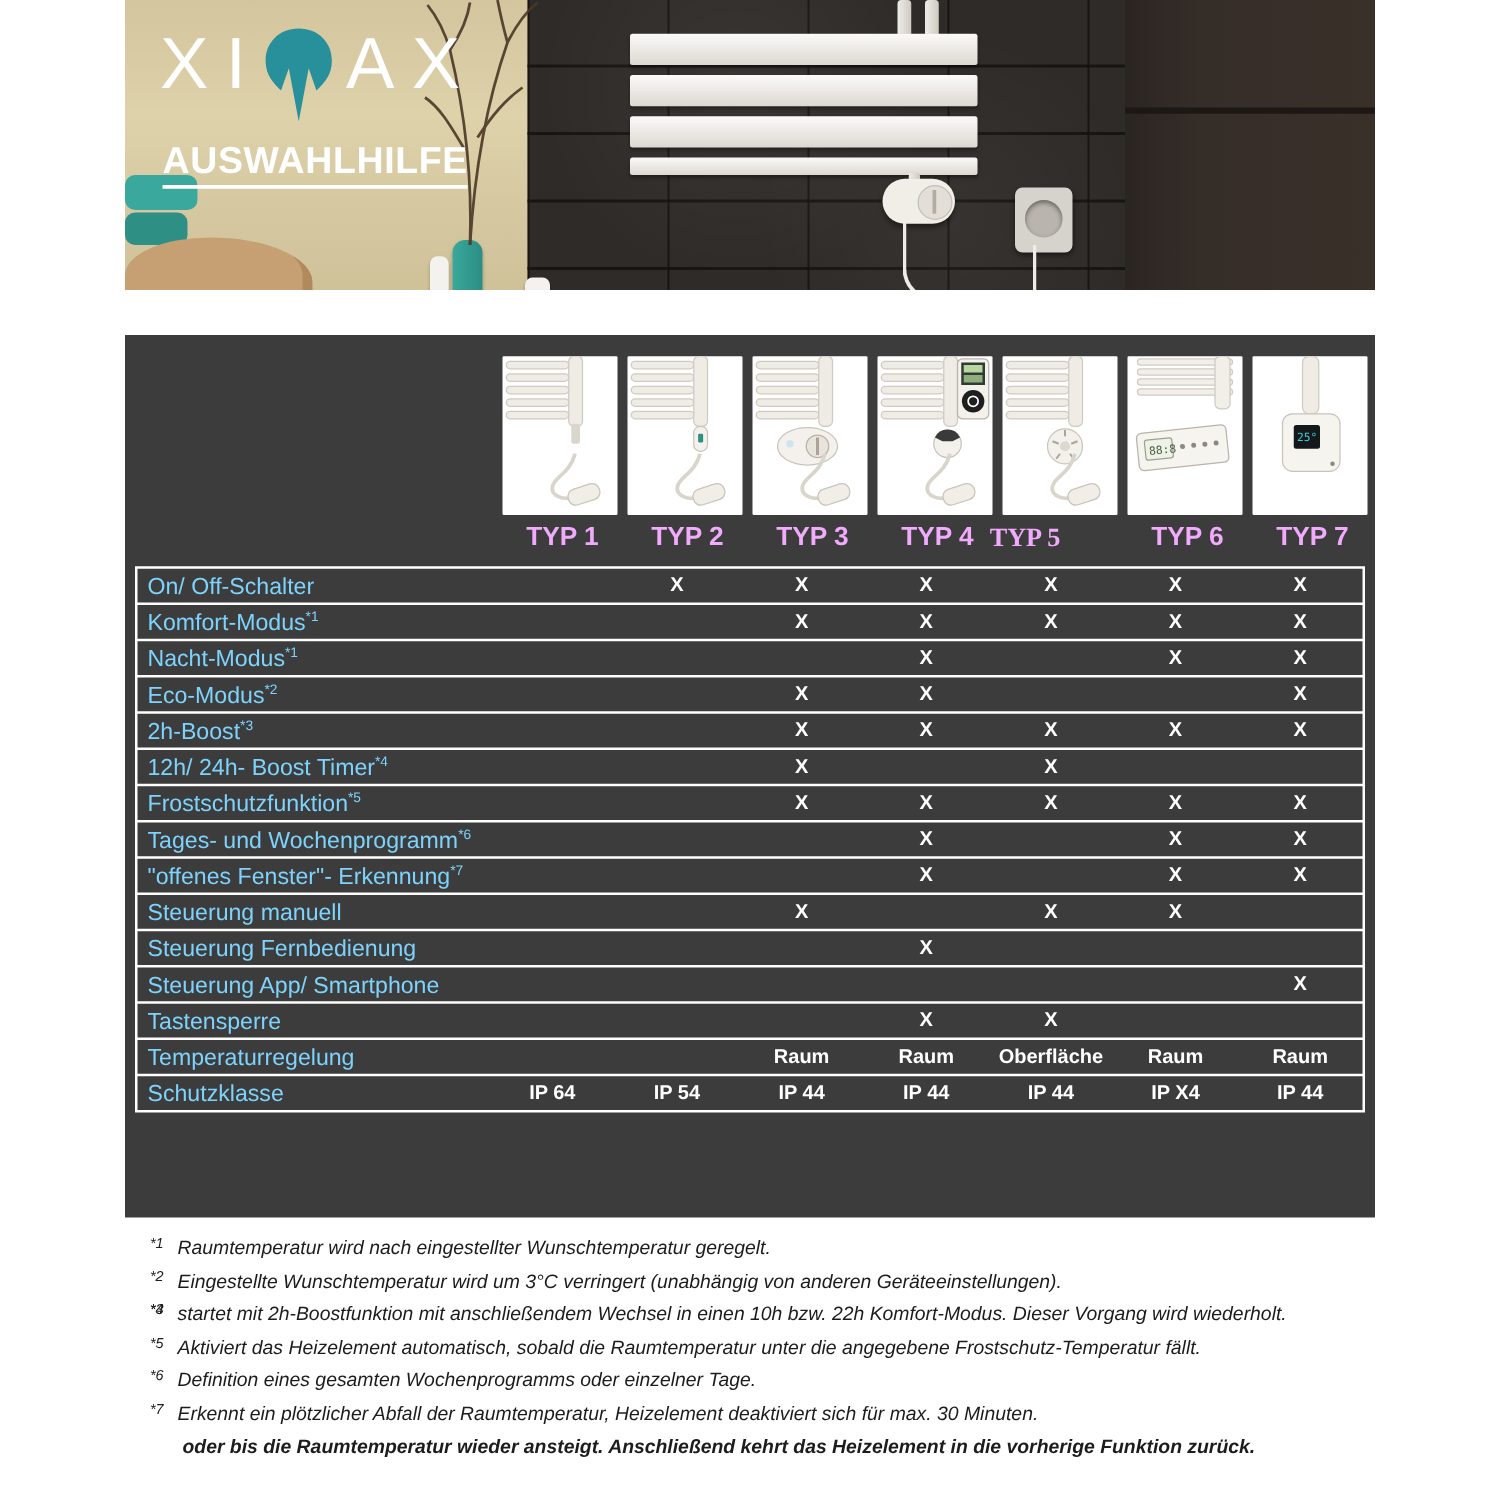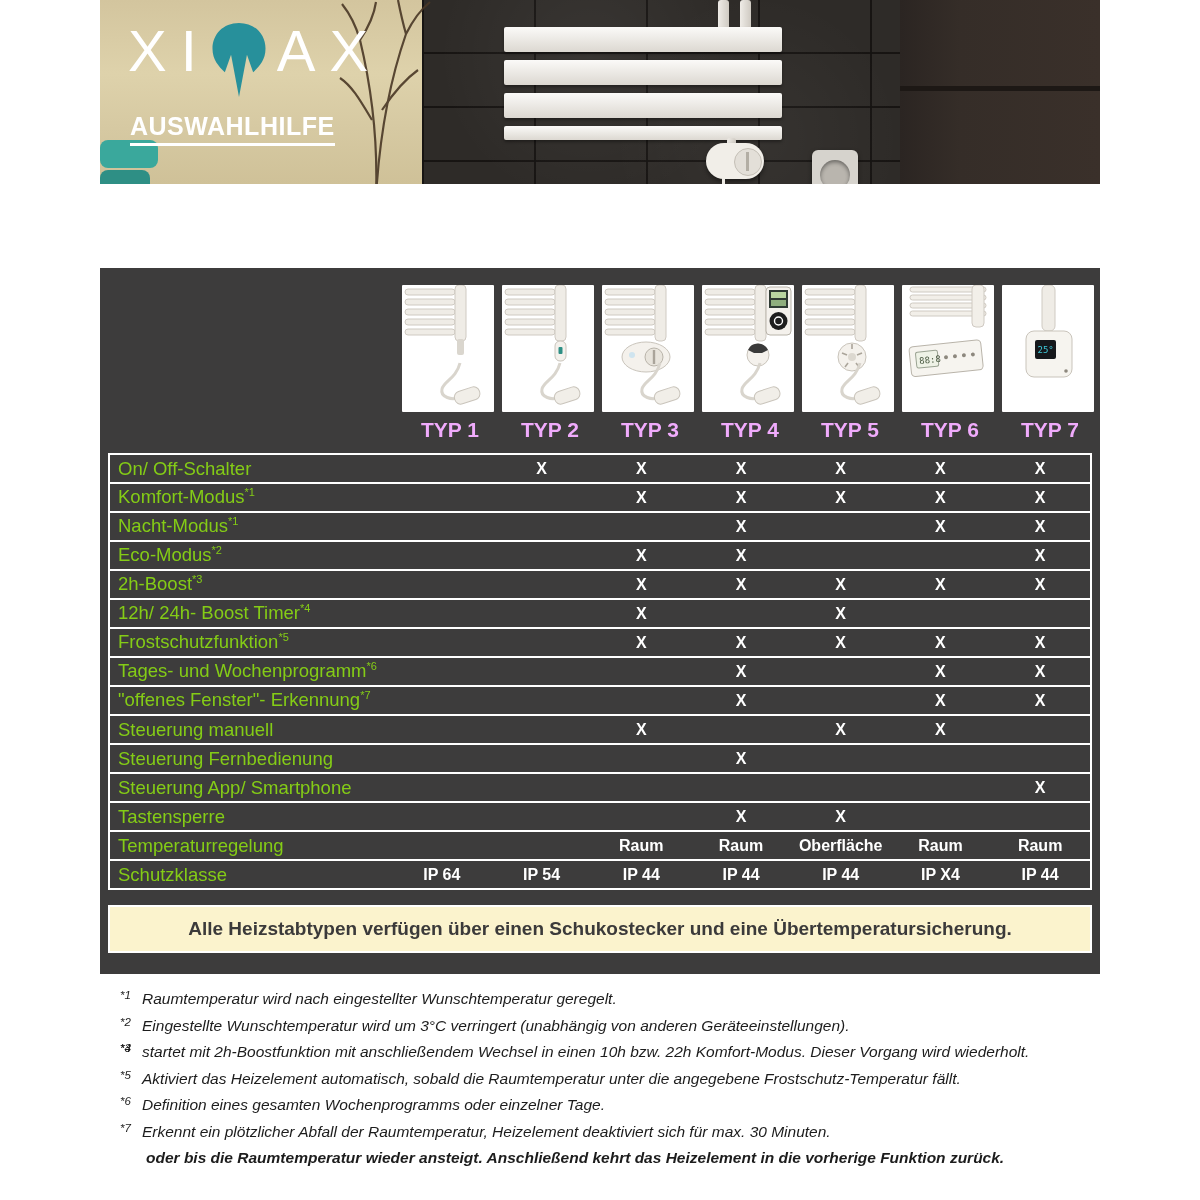--- a/index.html
+++ b/index.html
@@ -1,20 +1,20 @@
 <!DOCTYPE html>
 <html><head>
 <meta charset="utf-8">
 <style>
   html,body{margin:0;padding:0;background:#ffffff;}
   .page{position:relative;width:1200px;height:1200px;background:#fff;overflow:hidden;
         font-family:"Liberation Sans","DejaVu Sans",sans-serif;}
 
   
-  .hero{position:absolute;left:100px;top:0;width:1000px;height:184px;overflow:hidden;background:#d8cba4;}
+  .hero{position:absolute;left:100px;top:0;width:1000px;height:232px;overflow:hidden;background:#d8cba4;}
   .hero-beige{position:absolute;left:0;top:0;width:322px;height:100%;
       background:linear-gradient(180deg,#d3c59e 0%,#ded2ab 40%,#d6c9a2 70%,#cfc198 100%);}
   .hero-tiles{position:absolute;left:322px;top:0;width:478px;height:100%;background:#2e2b28;
       background-image:
         radial-gradient(circle at 35% 30%,rgba(255,255,255,0.05),transparent 45%),
         radial-gradient(circle at 70% 75%,rgba(255,255,255,0.04),transparent 40%),
         linear-gradient(0deg,rgba(20,18,16,.9) 2px,transparent 2px),
         linear-gradient(90deg,rgba(20,18,16,.9) 2px,transparent 2px);
       background-size:100% 100%,100% 100%,112px 54px,112px 54px;}
   .hero-cabinet{position:absolute;left:800px;top:0;width:200px;height:100%;
@@ -40,33 +40,33 @@
   .towel{position:absolute;border-radius:8px;}
   .chair{position:absolute;left:0;top:190px;width:150px;height:66px;background:#c69f72;
       border-radius:50% 60% 10px 10px;box-shadow:inset -8px -6px 0 #b08a5c;}
   .vase-white{position:absolute;background:#f4f2ee;border-radius:6px 6px 4px 4px;box-shadow:0 2px 3px rgba(0,0,0,.25);}
   .vase-teal{position:absolute;background:linear-gradient(90deg,#3aa89c,#2b8d84);border-radius:10px 10px 6px 6px;
       box-shadow:0 2px 3px rgba(0,0,0,.3);}
 
   .hero-logo{position:absolute;left:28px;top:22px;display:flex;align-items:flex-start;color:#fff;}
   .hero-logo .lt{font-size:58px;line-height:58px;font-weight:400;letter-spacing:14px;}
   .hero-title-block{position:absolute;left:30px;top:112px;color:#fff;}
-  .hero-kicker{display:inline-block;font-size:25px;font-weight:700;letter-spacing:.5px;
+  .hero-kicker{display:inline-block;font-size:30px;font-weight:700;letter-spacing:.5px;
       border-bottom:3px solid #fff;padding-bottom:2px;margin-bottom:8px;}
   .hero-h1{font-size:31px;line-height:39px;font-weight:700;letter-spacing:.5px;}
 
   
   .block{position:absolute;left:100px;top:268px;width:1000px;height:706px;background:#3d3c3c;}
   .product-card{position:absolute;top:17px;width:92px;height:127px;background:#fff;border-radius:1px;overflow:hidden;}
   .typ-label{position:absolute;top:150px;width:100px;text-align:center;color:#f0abfc;font-size:21px;font-weight:700;}
 
   .feature-table{position:absolute;left:8px;top:185px;width:984px;background:#fff;padding-top:2px;box-sizing:border-box;}
   .frow{display:grid;grid-template-columns:282px repeat(7,1fr);height:27px;margin:0 2px 2px 2px;
       background:#3d3c3c;align-items:center;}
-  .frow .flabel{color:#84cc16;font-size:18.5px;padding-left:8px;white-space:nowrap;}
+  .frow .flabel{color:#7dd3fc;font-size:18.5px;padding-left:8px;white-space:nowrap;}
   .frow .flabel sup{font-size:11px;}
   .frow .fcell{color:#fff;font-size:16px;font-weight:700;text-align:center;}
 
   .banner{position:absolute;left:8px;top:637px;width:984px;height:48px;box-sizing:border-box;
       background:#fbf3cd;border:2px solid #fff;display:flex;align-items:center;justify-content:center;}
   .banner span{color:#3b3a3a;font-size:19px;font-weight:700;}
 
   
   .footnotes{position:absolute;left:120px;top:986px;width:980px;color:#1c1c1c;}
   .fn{position:relative;padding-left:22px;font-style:italic;font-size:15.5px;line-height:26.5px;
@@ -243,21 +243,21 @@
             <rect x="33" y="55" width="21" height="19" rx="2" fill="#15181b"></rect>
             <text x="35.5" y="68" font-size="9" fill="#3fc8d8" font-family="monospace">25°</text>
             <circle cx="64" cy="86" r="1.8" fill="#8d887e"></circle>
           </svg></div>
       </div>
     <div id="typ-labels">
         <div class="typ-label" style="left: 300px;">TYP 1</div>
         <div class="typ-label" style="left: 400px;">TYP 2</div>
         <div class="typ-label" style="left: 500px;">TYP 3</div>
         <div class="typ-label" style="left: 600px;">TYP 4</div>
-        <div class="typ-label" style="left: 700px;">TYP 5</div>
+        <div class="typ-label" style="left: 670px; font-family: Liberation Serif, serif;">TYP 5</div>
         <div class="typ-label" style="left: 800px;">TYP 6</div>
         <div class="typ-label" style="left: 900px;">TYP 7</div>
       </div>
     <div class="feature-table" id="feature-rows">
         <div class="frow">
           <div class="flabel">On/ Off-Schalter</div>
           <div class="fcell"></div>
           <div class="fcell">X</div>
           <div class="fcell">X</div>
           <div class="fcell">X</div>
@@ -399,23 +399,20 @@
           <div class="flabel">Schutzklasse</div>
           <div class="fcell">IP 64</div>
           <div class="fcell">IP 54</div>
           <div class="fcell">IP 44</div>
           <div class="fcell">IP 44</div>
           <div class="fcell">IP 44</div>
           <div class="fcell">IP X4</div>
           <div class="fcell">IP 44</div>
         </div>
       </div>
-    <div class="banner">
-      <span>Alle Heizstabtypen verfügen über einen Schukostecker und eine Übertemperatursicherung.</span>
-    </div>
   </div>
 
   <div class="footnotes" id="footnotes">
       <div class="fn"><span class="mark">*1</span><span>Raumtemperatur wird nach eingestellter Wunschtemperatur geregelt.</span></div>
       <div class="fn"><span class="mark">*2</span><span>Eingestellte Wunschtemperatur wird um 3°C verringert (unabhängig von anderen Geräteeinstellungen).</span></div>
       <div class="fn"><span class="mark">*3</span></div>
       <div class="fn"><span class="mark">*4</span><span>startet mit 2h-Boostfunktion mit anschließendem Wechsel in einen 10h bzw. 22h Komfort-Modus. Dieser Vorgang wird wiederholt.</span></div>
       <div class="fn"><span class="mark">*5</span><span>Aktiviert das Heizelement automatisch, sobald die Raumtemperatur unter die angegebene Frostschutz-Temperatur fällt.</span></div>
       <div class="fn"><span class="mark">*6</span><span>Definition eines gesamten Wochenprogramms oder einzelner Tage.</span></div>
       <div class="fn"><span class="mark">*7</span><span>Erkennt ein plötzlicher Abfall der Raumtemperatur, Heizelement deaktiviert sich für max. 30 Minuten.</span></div>

